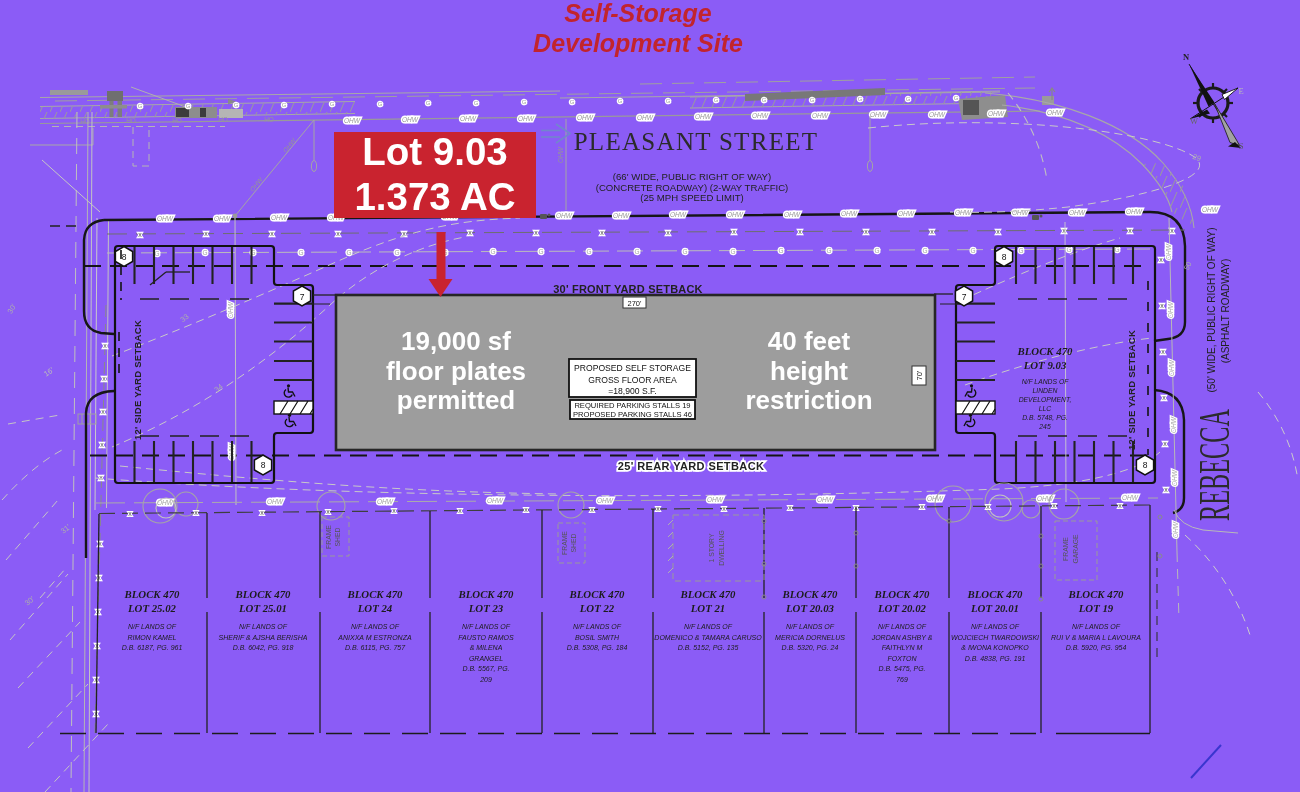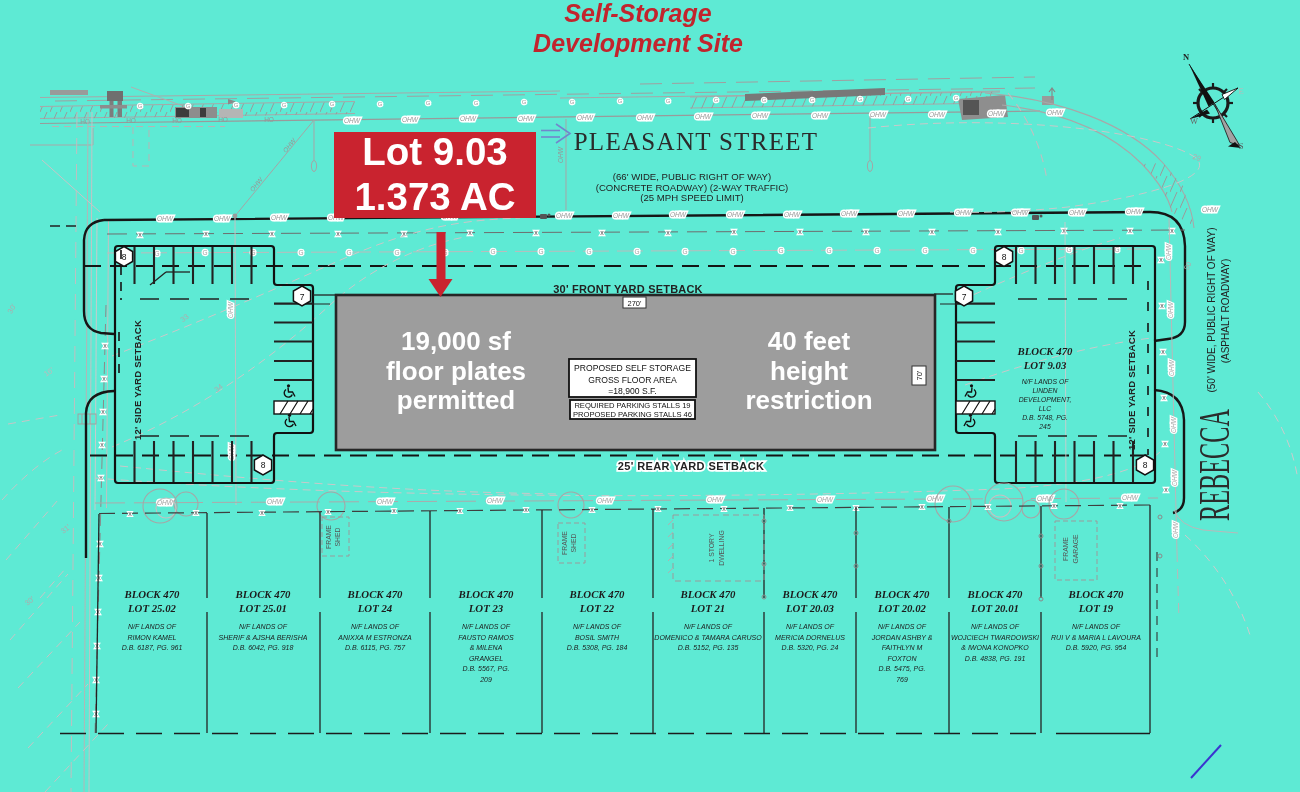--- a/index.html
+++ b/index.html
@@ -1,16 +1,16 @@
 <!DOCTYPE html>
 <html><head>
 <meta charset="utf-8">
 <style>
 html,body{margin:0;padding:0;background:#fff;}
-#page{position:relative;width:1300px;height:792px;overflow:hidden;background:#5eead4;
+#page{position:relative;width:1300px;height:792px;overflow:hidden;background:#8b5cf6;
 font-family:"Liberation Sans",sans-serif;}
 svg text{font-family:"Liberation Sans",sans-serif;}
 .ser{font-family:"Liberation Serif",serif;}
 </style>
 </head>
 <body>
 <div id="page">
 <svg width="1300" height="792" viewBox="0 0 1300 792">
 <defs>
 <pattern id="hat" patternUnits="userSpaceOnUse" width="10" height="16">

